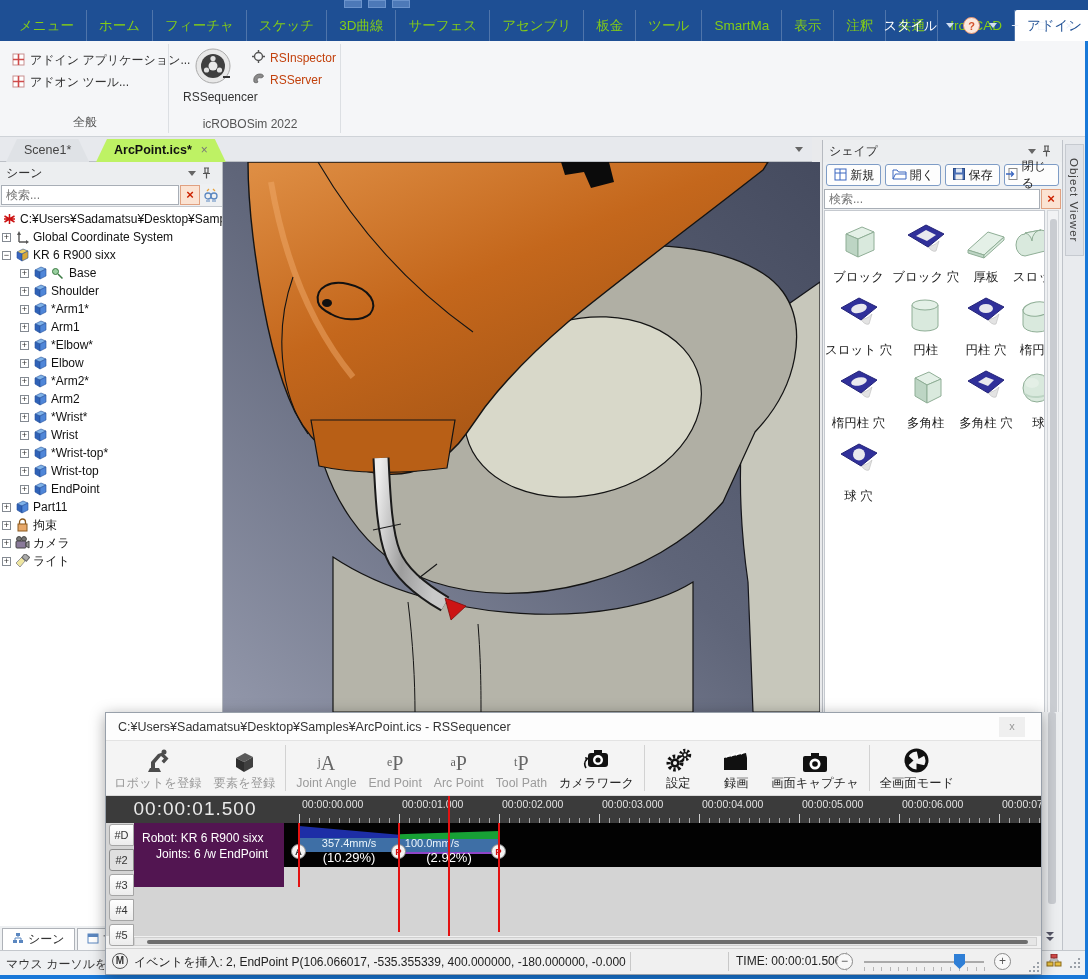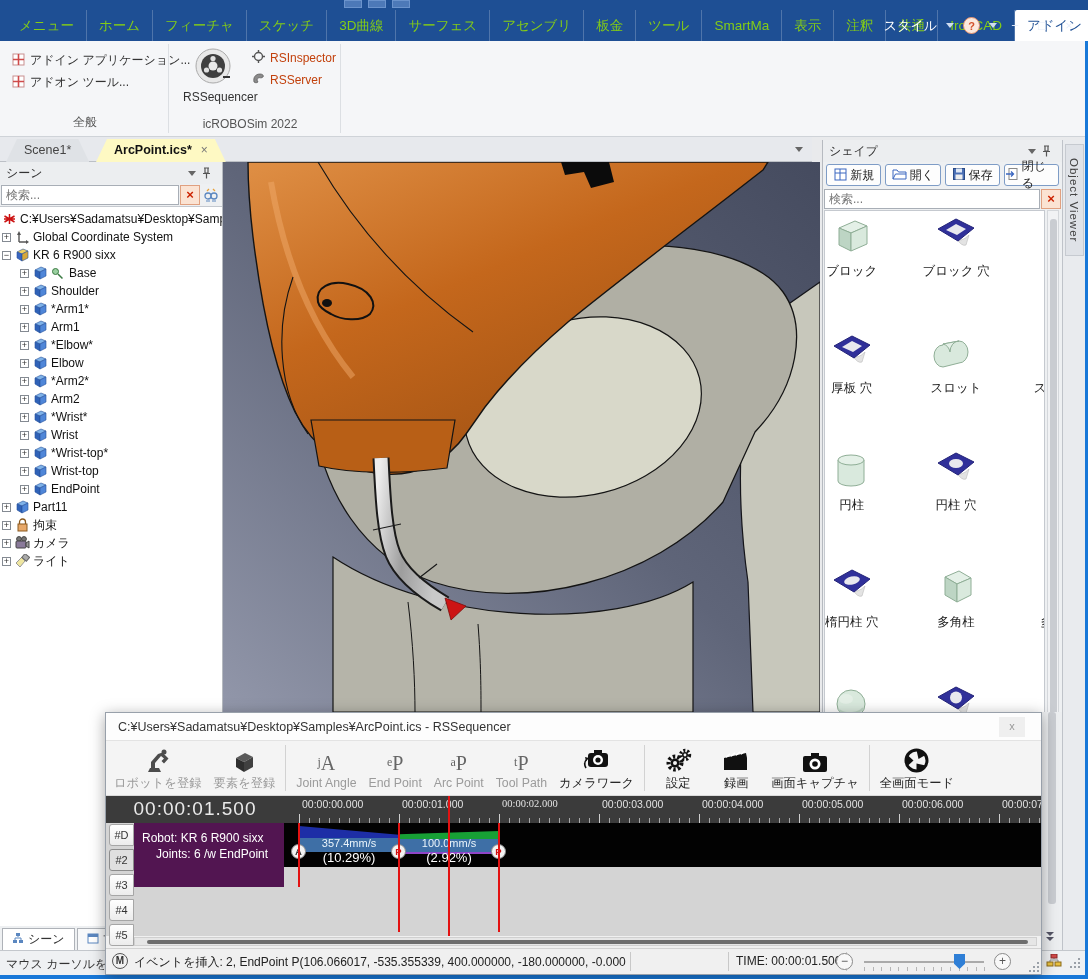--- a/index.html
+++ b/index.html
@@ -23,21 +23,21 @@
 .ribbon{position:absolute;left:0;top:41px;width:1088px;height:96px;background:#f5f6f8;border-bottom:1px solid #cfd3d8;}
 .addin-row{position:absolute;left:12px;display:flex;align-items:center;gap:5px;font-size:12px;color:#333;}
 .group-label{position:absolute;bottom:5px;font-size:12px;color:#555;text-align:center;}
 .gsep{position:absolute;top:3px;bottom:3px;width:1px;background:#dcdfe3;}
 .rsseq{position:absolute;left:183px;top:6px;width:60px;text-align:center;font-size:12px;color:#333;}
 .rs-item{position:absolute;display:flex;align-items:center;gap:5px;font-size:12px;color:#c2410c;}
 
 
 .doctabs{position:absolute;left:0;top:137px;width:812px;height:25px;background:#e7e9ed;border-bottom:1px solid #bcc0c6;}
 .doc-tab{position:absolute;top:2px;height:23px;padding:0 18px;line-height:23px;font-size:12.5px;color:#444;clip-path:polygon(11px 0,calc(100% - 11px) 0,100% 100%,0 100%);background:#dfe2e6;}
-.doc-tab.active{background:#fef9c3;font-weight:bold;color:#111;}
+.doc-tab.active{background:#bef264;font-weight:bold;color:#111;}
 .doc-close{margin-left:9px;color:#777;font-weight:normal;font-size:12px;}
 .doc-caret{position:absolute;left:795px;top:10px;}
 .doc-caret i{display:block;width:0;height:0;border-left:4px solid transparent;border-right:4px solid transparent;border-top:5px solid #666;}
 
 
 .left-panel{position:absolute;left:0;top:162px;width:223px;height:788px;background:#eef0f2;border-right:1px solid #b6bac0;}
 .panel-header{height:22px;display:flex;align-items:center;padding:0 6px;background:#eceef0;color:#333;font-size:12px;}
 .panel-header .sp{flex:1}
 .search-row{height:22px;display:flex;align-items:center;padding:0 1px;gap:1px;}
 .search-input{flex:1;height:20px;border:1px solid #a8aeb6;background:#fff;font-size:12px;padding:0 4px;font-family:inherit;color:#333;min-width:0;}
@@ -52,21 +52,21 @@
 .btab{height:22px;border:1px solid #aeb2b8;border-bottom:none;background:#f8f9fa;display:flex;align-items:center;gap:4px;padding:0 9px;font-size:12px;color:#333;}
 .btab.active{background:#fff;}
 
 
 .viewport{position:absolute;left:223px;top:162px;width:597px;height:550px;overflow:hidden;}
 
 
 .right-panel{position:absolute;left:822px;top:140px;width:240px;height:810px;background:#eef0f2;border-left:1px solid #b6bac0;}
 .shape-toolbar{height:26px;display:flex;align-items:center;gap:4px;padding:0 3px;}
 .shape-btn{flex:1;height:22px;border:1px solid #7e9cc6;border-radius:3px;background:#fdfdfd;display:flex;align-items:center;justify-content:center;gap:3px;font-size:12px;color:#222;}
-.catalog{position:absolute;left:1px;right:17px;top:70px;bottom:18px;background:#fff;border:1px solid #c5c9cf;display:grid;grid-template-columns:1fr 1fr 1fr;grid-auto-rows:73px;overflow:hidden;gap:44px;}
+.catalog{position:absolute;left:1px;right:17px;top:70px;bottom:18px;background:#fff;border:1px solid #c5c9cf;display:grid;grid-template-columns:1fr 1fr 1fr 1fr;grid-auto-rows:73px;padding-top:6px;overflow:hidden;}
 .shape-cell{display:flex;flex-direction:column;align-items:center;justify-content:flex-end;padding-bottom:4px;}
 .shape-cell .lbl{font-size:12.5px;color:#222;margin-top:2px;white-space:nowrap;}
 .vscroll{position:absolute;right:3px;top:70px;bottom:45px;width:12px;background:#f1f2f4;border:1px solid #d4d7db;}
 .vscroll .thumb{position:absolute;left:2px;width:7px;border-radius:3px;background:#c9ccd1;}
 .object-strip{position:absolute;left:1062px;top:140px;width:23px;height:810px;background:#e9ebee;border-left:1px solid #bfc3c9;}
 .object-tab{margin:4px auto 0;width:19px;height:112px;background:#dfe2e7;border:1px solid #c6cad0;display:flex;align-items:center;justify-content:center;}
 .object-tab span{writing-mode:vertical-rl;font-size:11.5px;color:#444;letter-spacing:1px;}
 .seq-right-strip{position:absolute;left:1042px;top:712px;width:20px;height:238px;background:#eceef0;}
 .seq-right-strip .thumb{position:absolute;left:6px;top:0;width:8px;height:192px;background:#c9ccd1;border-radius:3px;}
 .chev{position:absolute;left:4px;bottom:8px;}
@@ -598,28 +598,20 @@
         <div class="shape-cell">
           <div><svg width="46" height="42" viewBox="0 0 46 42">
               <polygon points="5,28 25,10 41,15 21,33" fill="#e4f0e7" stroke="#8fae96"></polygon>
               <polygon points="5,28 21,33 21,36 5,31" fill="#bdd5c4" stroke="#8fae96"></polygon>
               <polygon points="21,33 41,15 41,18 21,36" fill="#d9e9dd" stroke="#8fae96"></polygon>
             </svg></div>
           <div class="lbl">厚板</div>
         </div>
         <div class="shape-cell">
           <div><svg width="46" height="42" viewBox="0 0 46 42">
-              <path d="M23,22 q6,9 10,7 l3,-10 q-8,8 -13,3 q-5,-3 -7,-8 l-4,2 Z" fill="#e3e3e3" stroke="#bbb" stroke-width=".6"></path>
-              <polygon points="23,3 41,12 25,25 5,13" fill="#30309a" stroke="#232378"></polygon>
-              <polygon points="23,8 33,13 24,19 13,14" fill="#e8e8ee"></polygon>
-            </svg></div>
-          <div class="lbl">厚板 穴</div>
-        </div>
-        <div class="shape-cell">
-          <div><svg width="46" height="42" viewBox="0 0 46 42">
               <path d="M10,11 L26,8 a9,11 0 0 1 0,22 L10,34 a9,11 0 0 1 0,-22 Z" fill="#d9e9dd" stroke="#8fae96"></path>
               <path d="M10,11 L26,8 a9,11 0 0 0 -9,11 a9,11 0 0 0 -7,-8 Z" fill="#e4f0e7" stroke="#8fae96"></path>
             </svg></div>
           <div class="lbl">スロット</div>
         </div>
         <div class="shape-cell">
           <div><svg width="46" height="42" viewBox="0 0 46 42">
               <path d="M23,22 q6,9 10,7 l3,-10 q-8,8 -13,3 q-5,-3 -7,-8 l-4,2 Z" fill="#e3e3e3" stroke="#bbb" stroke-width=".6"></path>
               <polygon points="23,3 41,12 25,25 5,13" fill="#30309a" stroke="#232378"></polygon>
               <ellipse cx="23" cy="13.5" rx="8" ry="4.5" transform="rotate(-14 23 13.5)" fill="#e8e8ee"></ellipse>
@@ -831,21 +823,21 @@
         </div>
       </div>
     <div class="seq-header">
       <div class="big-time">00:00:01.500</div>
       <div class="ruler" id="ruler">
           <div class="ruler-minor"></div>
           <div class="ruler-label" style="left: 18px;">00:00:00.000</div>
           <div class="ruler-tick" style="left: 15px;"></div>
           <div class="ruler-label" style="left: 118px;">00:00:01.000</div>
           <div class="ruler-tick" style="left: 115px;"></div>
-          <div class="ruler-label" style="left: 218px; font-family: Liberation Serif, serif;">00:00:02.000</div>
+          <div class="ruler-label" style="left: 218px;">00:00:02.000</div>
           <div class="ruler-tick" style="left: 215px;"></div>
           <div class="ruler-label" style="left: 318px;">00:00:03.000</div>
           <div class="ruler-tick" style="left: 315px;"></div>
           <div class="ruler-label" style="left: 418px;">00:00:04.000</div>
           <div class="ruler-tick" style="left: 415px;"></div>
           <div class="ruler-label" style="left: 518px;">00:00:05.000</div>
           <div class="ruler-tick" style="left: 515px;"></div>
           <div class="ruler-label" style="left: 618px;">00:00:06.000</div>
           <div class="ruler-tick" style="left: 615px;"></div>
           <div class="ruler-label" style="left: 718px;">00:00:07.</div>
@@ -855,21 +847,21 @@
     <div class="seq-tracks" id="seq-tracks">
       <div class="track-label">
         <div>Robot: KR 6 R900 sixx</div>
         <div class="l2">Joints: 6 /w EndPoint</div>
       </div>
       <div class="canvas" id="canvas">
           <div class="seg seg-a" style="left: 15px; width: 100px;"></div>
           <div class="seg-text seg-speed" style="left: 15px;">357.4mm/s</div>
           <div class="seg-text seg-pct" style="left: 15px;">(10.29%)</div>
           <div class="seg seg-b" style="left: 115px; width: 100px;"></div>
-          <div class="seg-text seg-speed" style="left: 115px;">100.0mm/s</div>
+          <div class="seg-text seg-speed" style="left: 98px;">100.0mm/s</div>
           <div class="seg-text seg-pct" style="left: 115px;">(2.92%)</div>
           <div class="marker" style="color: rgb(51, 51, 51); left: 7px;">A</div>
           <div class="marker" style="color: rgb(204, 17, 17); left: 107px;">P</div>
           <div class="marker" style="color: rgb(204, 17, 17); left: 207px;">P</div>
         </div>
       <div class="hscroll">
           <div class="thumb"></div>
         </div>
     <div class="row-tab" style="top: 1px;">#D</div>
         <div class="row-tab pressed" style="top: 26px;">#2</div>

